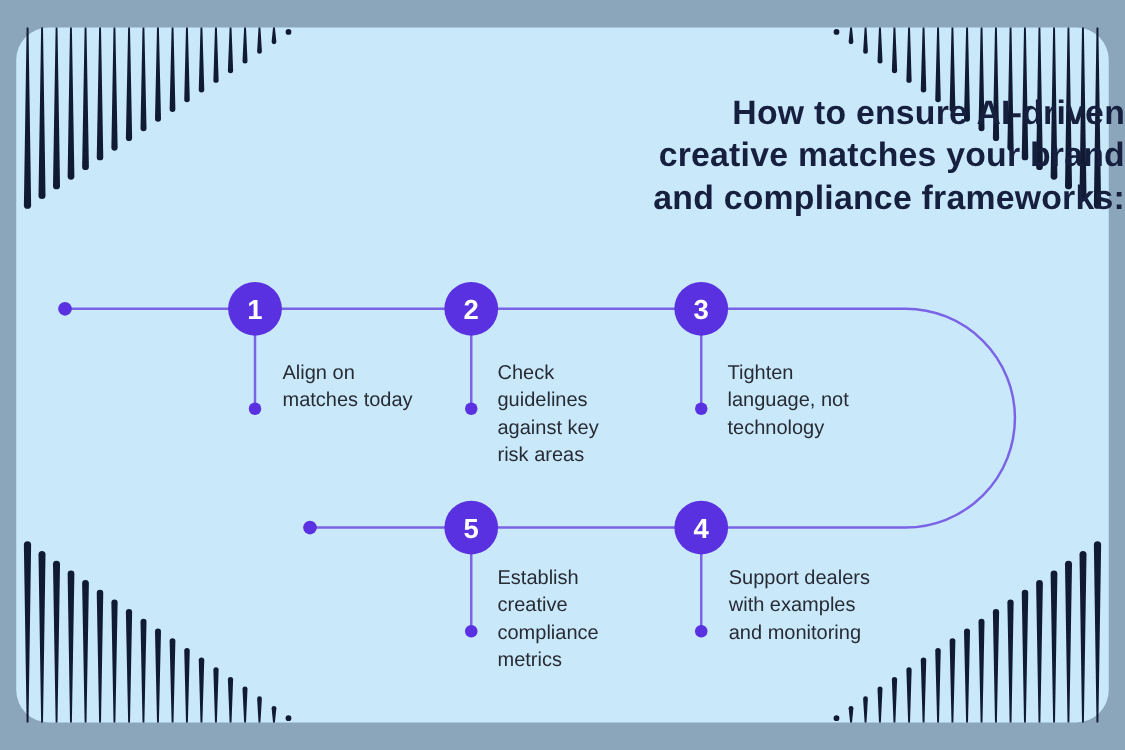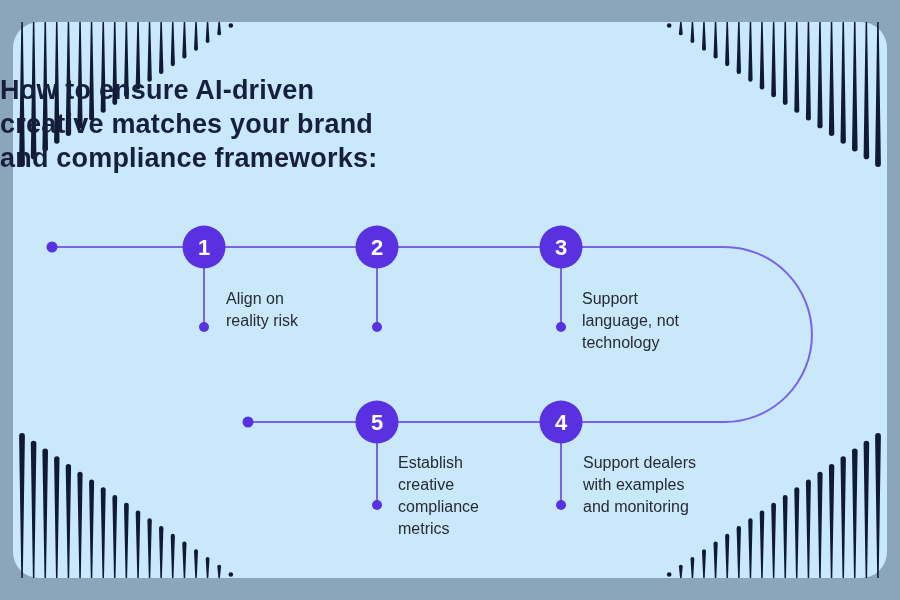--- a/index.html
+++ b/index.html
@@ -16,21 +16,21 @@
   .panel{
     position:absolute;left:13px;right:13px;top:22px;bottom:22px;
     background:var(--panel,#c9e9fb);
     border-radius:26px;
   }
   svg.graphic{
     position:absolute;left:0;top:0;width:900px;height:600px;
   }
   .title{
     position:absolute;left:0;right:0;top:73px;
-    text-align:left;
+    text-align:right;
     font-weight:700;
     font-size:27px;line-height:34px;
     letter-spacing:.2px;
     color:var(--title,#161f3e);
     white-space:pre-line;
   }
   .step-label{
     position:absolute;
     font-size:16px;line-height:22px;
     color:var(--label,#272b33);
@@ -112,22 +112,26 @@
         <circle cx="377" cy="422" r="21.5" fill="#5a31e0"></circle>
         <text x="377" y="430" text-anchor="middle" fill="#ffffff" class="node-num">5</text>
       </g>
     </svg>
 
   <div class="title">How to ensure AI-driven
 creative matches your brand
 and compliance frameworks:</div>
 
   <div class="step-label" id="label-1">Align on
-reality risk</div>
-  <div class="step-label" id="label-3">Support
+matches today</div>
+  <div class="step-label" id="label-2">Check
+guidelines
+against key
+risk areas</div>
+  <div class="step-label" id="label-3">Tighten
 language, not
 technology</div>
   <div class="step-label" id="label-5">Establish
 creative
 compliance
 metrics</div>
   <div class="step-label" id="label-4">Support dealers
 with examples
 and monitoring</div>
 </div>

